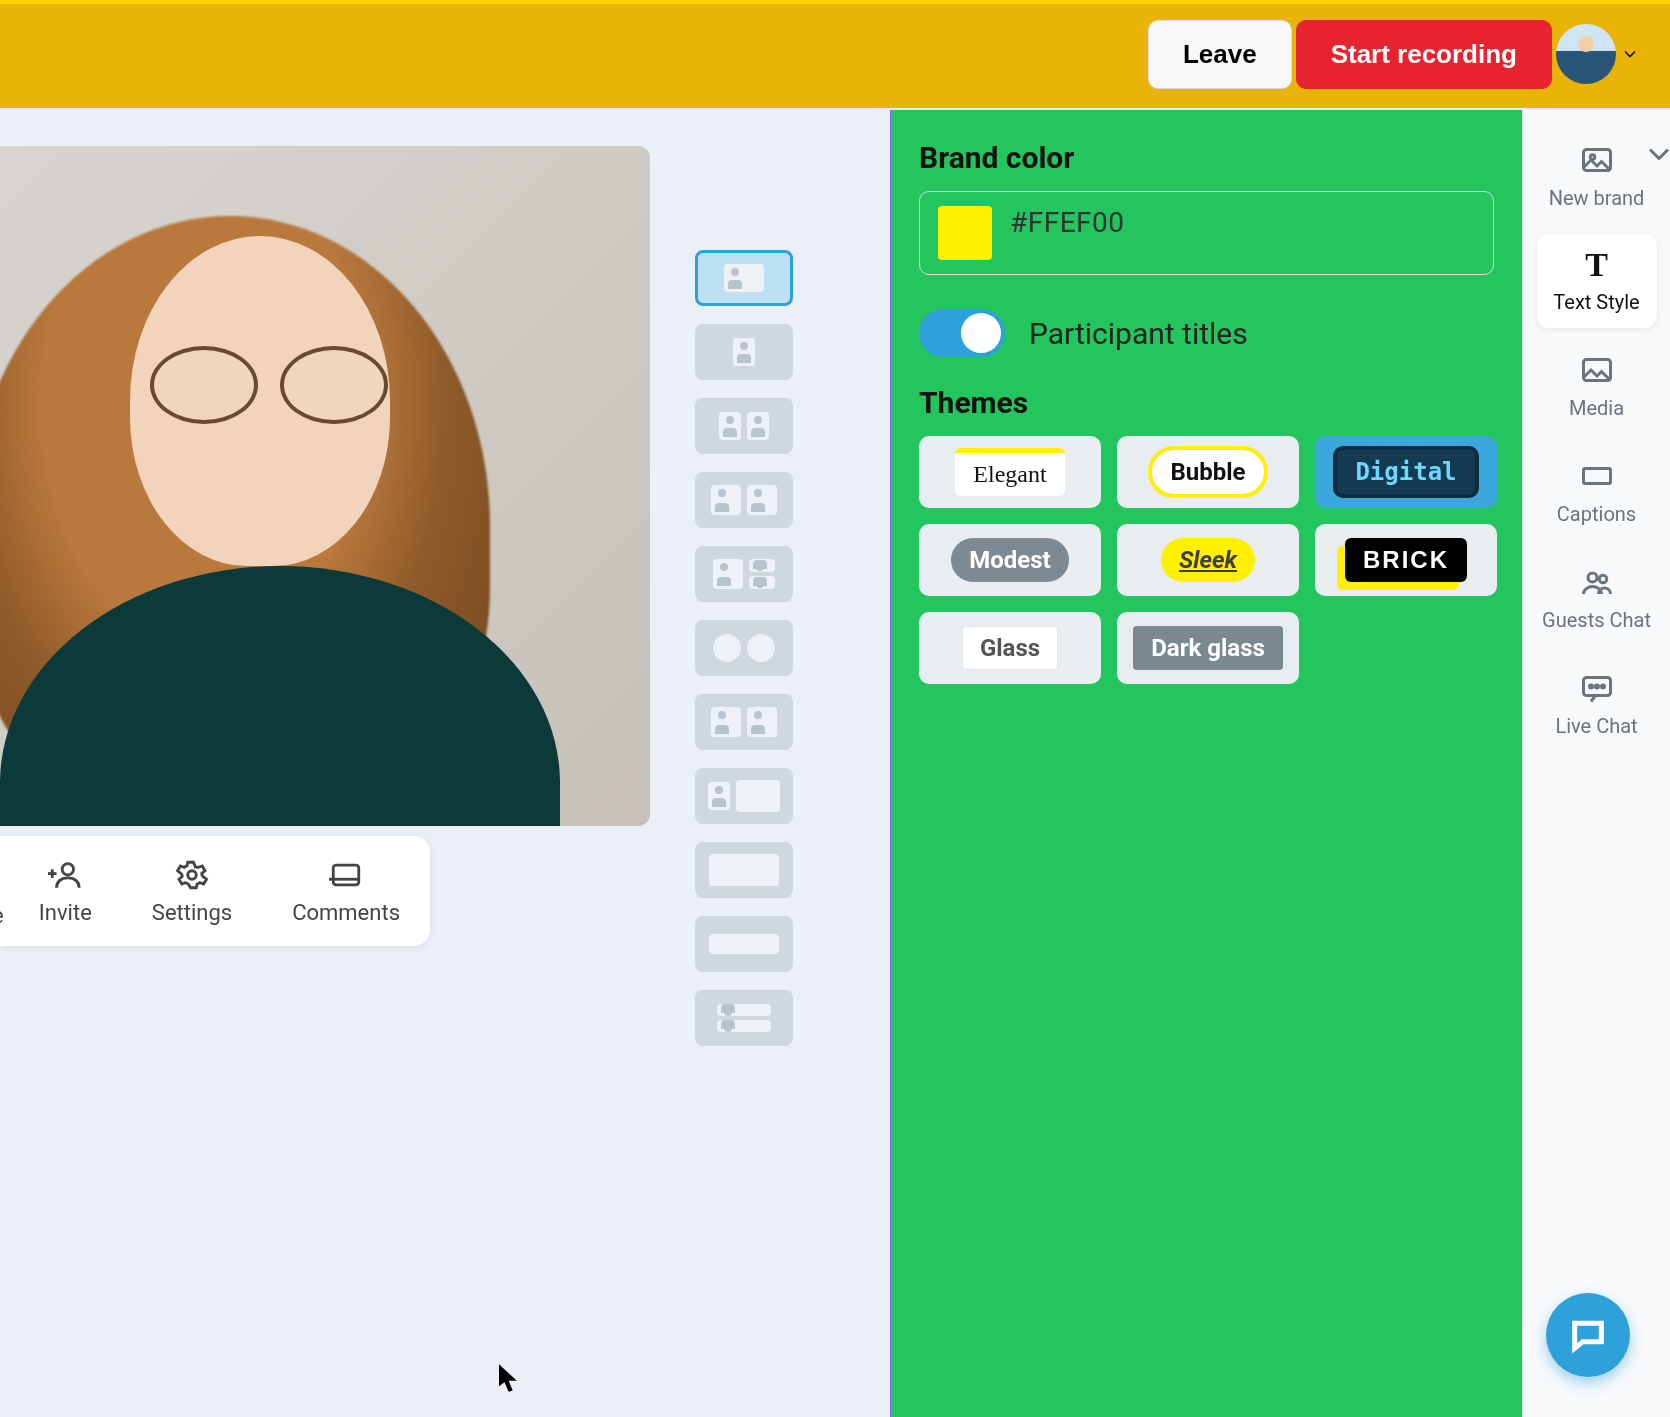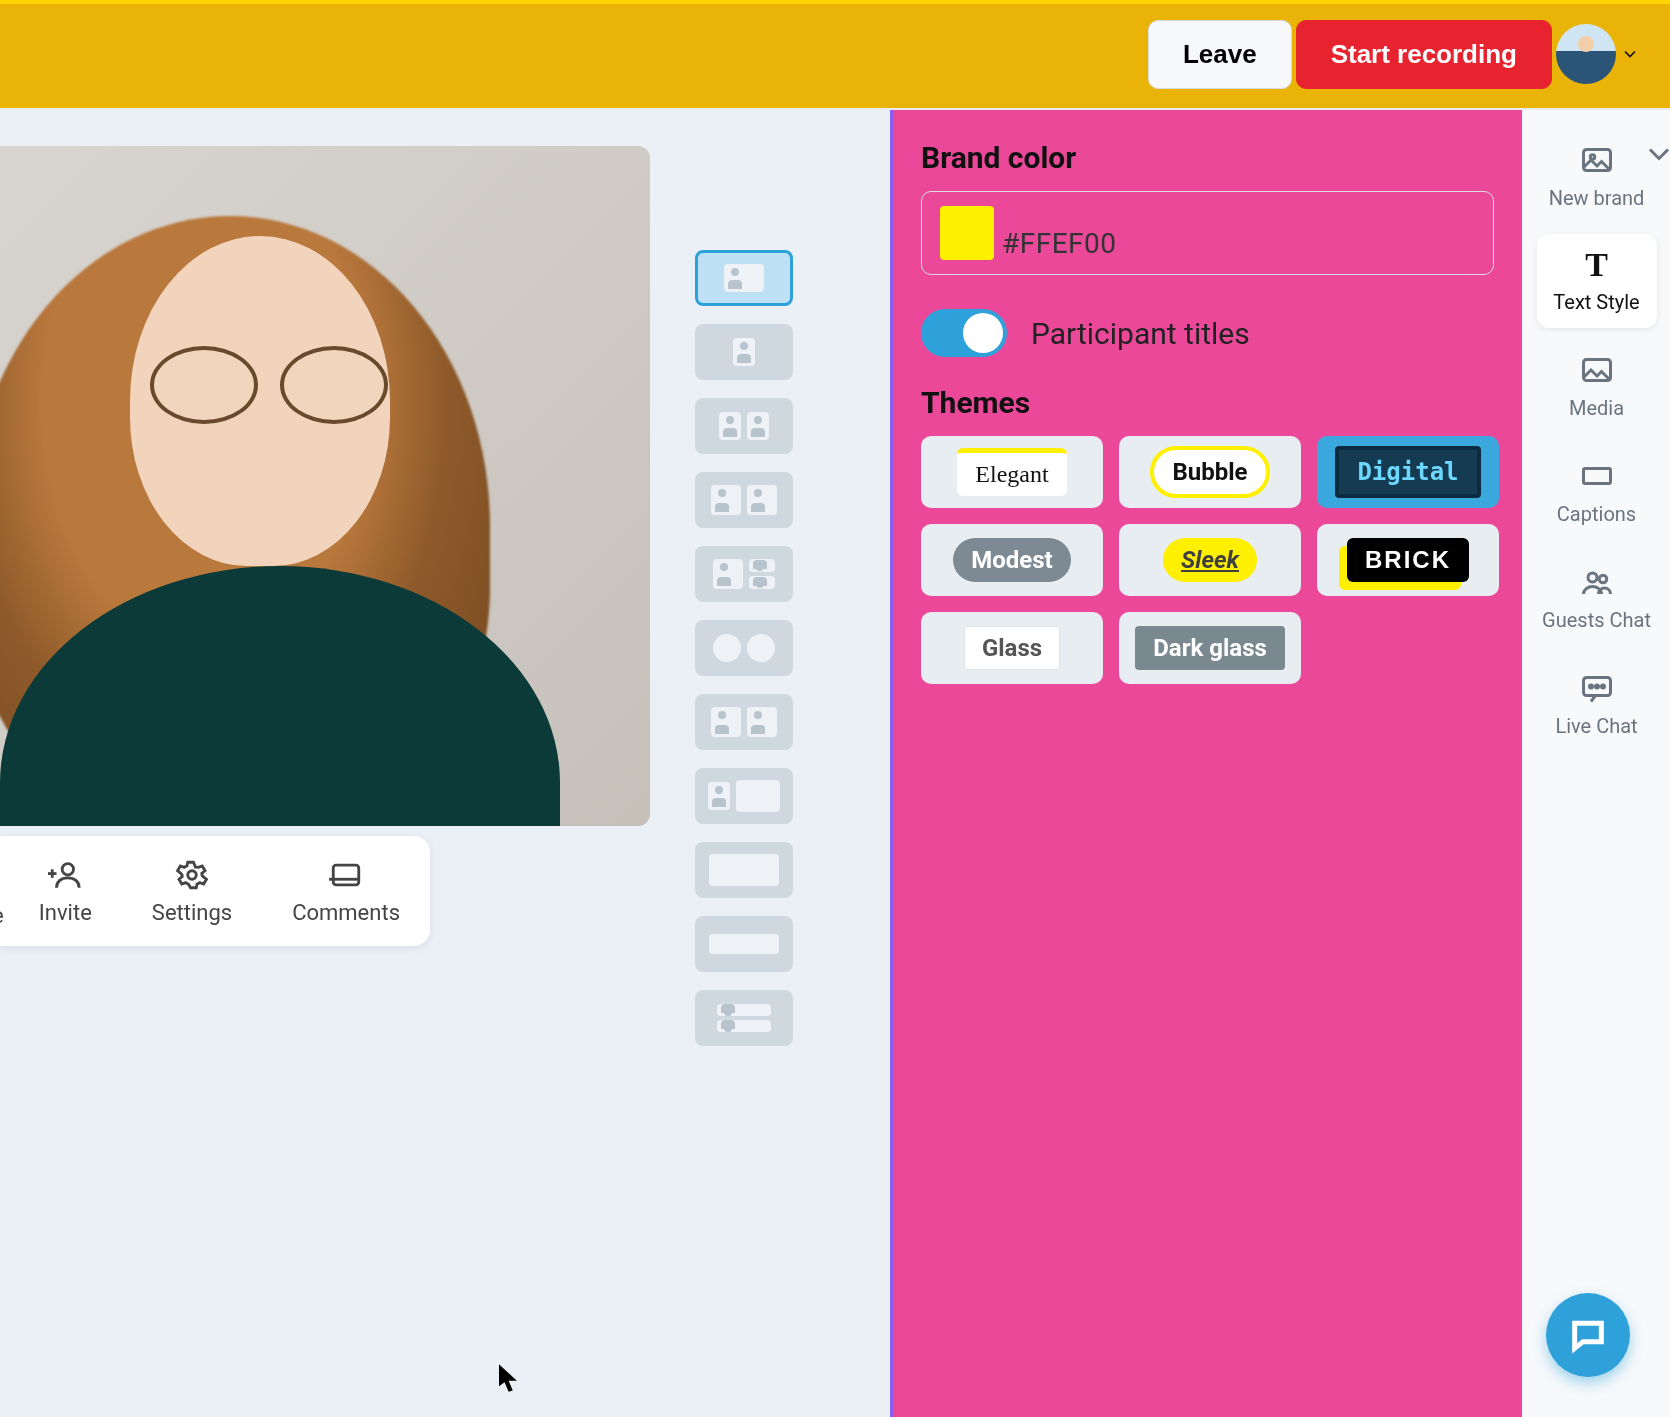--- a/index.html
+++ b/index.html
@@ -76,42 +76,42 @@
   .p::before{content:""; position:absolute; top:4px; left:7px; width:8px; height:8px; background:#b7c3cd; border-radius:50%;}
   .p::after{content:""; position:absolute; bottom:3px; left:4px; width:14px; height:9px; background:#b7c3cd; border-radius:4px 4px 0 0;}
   .lay .wide { width:40px;}
   .lay .sq { width:30px; height:30px;}
   .bar { width:70px; height:32px; background:#eef2f6; border-radius:4px;}
   .circ{ width:28px; height:28px; background:#eef2f6; border-radius:50%;}
 
   
   .panel {
     position:absolute; top:110px; left:890px; right:148px; bottom:0;
-    background:#ec4899; border-left:3px solid #8b5cf6; padding:30px 28px;
+    background:#22c55e; border-left:1px solid #8b5cf6; padding:30px 28px;
   }
   .panel h2 { font-size:30px; font-weight:700; margin-bottom:16px;}
-  .color-row { display:flex; align-items:flex-end; gap:8px; border:1px solid #d8dee4; border-radius:10px; padding:14px 18px; margin-bottom:34px;}
+  .color-row { display:flex; align-items:flex-start; gap:18px; border:1px solid #d8dee4; border-radius:10px; padding:14px 18px; margin-bottom:34px;}
   .swatch { width:54px; height:54px; background:#ffef00; border-radius:4px; cursor:pointer;}
   .color-row span { font-size:28px; letter-spacing:.5px; color:#333;}
 
   .toggle-row{ display:flex; align-items:center; gap:24px; margin-bottom:28px;}
   .toggle{ width:86px; height:48px; border-radius:999px; background:#2fa1da; position:relative; cursor:pointer;}
   .toggle .knob{ position:absolute; top:4px; right:4px; width:40px; height:40px; border-radius:50%; background:#fff;}
   .toggle-row label{ font-size:30px; color:#222;}
 
   .themes { display:grid; grid-template-columns:repeat(3, 182px); gap:16px; margin-top:10px;}
   .theme {
     height:72px; border-radius:10px; background:#e8edf1; display:flex; align-items:center; justify-content:center;
     cursor:pointer; position:relative; overflow:hidden;
   }
   .theme .chip{ padding:8px 18px; border-radius:6px; font-size:24px; font-weight:700;}
   .theme.elegant .chip{ background:#fff; font-family:Georgia,serif; font-weight:400; border-top:5px solid #ffef00;}
   .theme.bubble .chip{ background:#fff; border:4px solid #ffef00; border-radius:999px;}
   .theme.digital{ background:#3aa8dc;}
-  .theme.digital .chip{ background:#153b52; color:#6cd7ff; font-family:Menlo,monospace; border:4px solid #0e2c3f; border-radius:4px;}
+  .theme.digital .chip{ background:#153b52; color:#6cd7ff; font-family:Menlo,monospace; border:4px solid #0e2c3f; border-radius:10px;}
   .theme.modest .chip{ background:#7e8a93; color:#fff; border-radius:999px;}
   .theme.sleek .chip{ background:#ffef00; color:#3f3f3f; font-style:italic; text-decoration:underline; border-radius:999px;}
   .theme.brick{ background:#e8edf1;}
   .theme.brick .chip{ background:#000; color:#fff; font-family:Impact,sans-serif; letter-spacing:2px; box-shadow:-8px 8px 0 #ffef00;}
   .theme.glass .chip{ background:#fff; color:#555; box-shadow:inset 0 0 0 1px #dfe4e9; border-radius:4px;}
   .theme.darkglass .chip{ background:#7a8890; color:#fff; border-radius:4px;}
   .theme.pixel{ }
   .theme.pixel .chip{ background:#000; color:#fff; font-family:Menlo,monospace; letter-spacing:2px;}
   .theme.pixel::before,.theme.pixel::after{content:"";position:absolute;width:16px;height:40px;background:#ffef00;}
   .theme.pixel::before{left:6px;} .theme.pixel::after{right:6px;}

